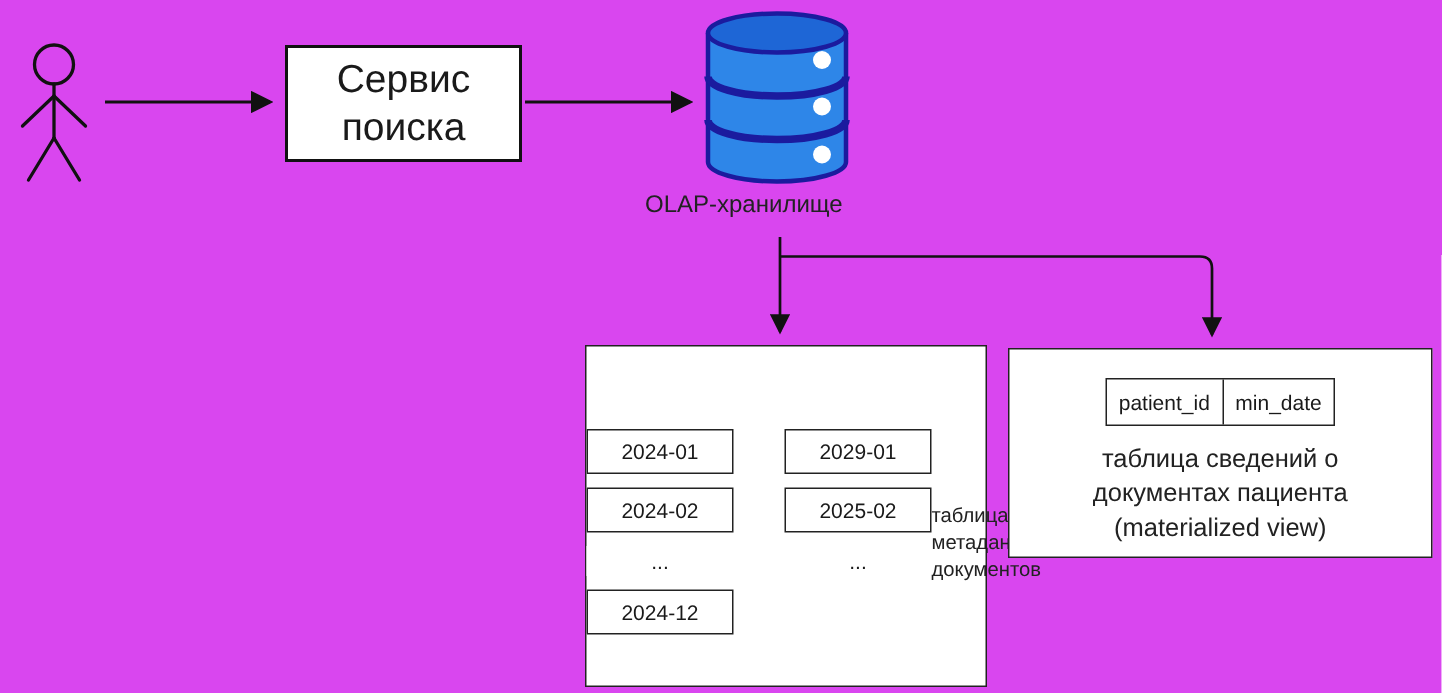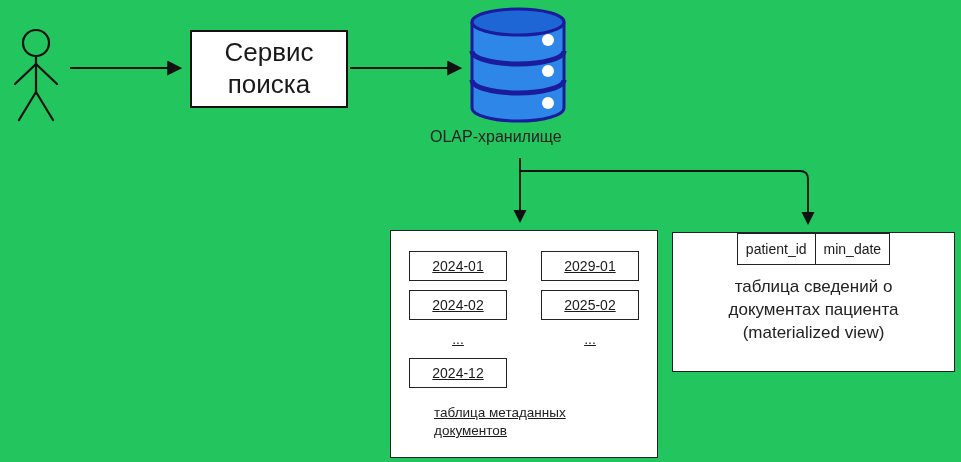--- a/index.html
+++ b/index.html
@@ -1,19 +1,19 @@
 <!DOCTYPE html>
 <html><head>
 <meta charset="utf-8">
 <style>
   html,body{margin:0;padding:0;background:#ffffff;}
   .stage{
     position:relative;
     width:961px;height:462px;
-    background:#22c55e;
+    background:#d946ef;
     font-family:"Liberation Sans", sans-serif;
     color:#1a1a1a;
     overflow:hidden;
   }
   .overlay{position:absolute;left:0;top:0;width:961px;height:462px;}
 
   .service-box{
     position:absolute;left:190px;top:30px;width:158px;height:78px;
     border:2px solid #111;background:#fff;
     display:flex;align-items:center;justify-content:center;text-align:center;
@@ -21,43 +21,43 @@
     padding:0 22px;
   }
   .olap-label{
     position:absolute;left:430px;top:128px;width:180px;
     font-size:16px;color:#222;
   }
 
   .meta-box{
     position:absolute;left:390px;top:230px;width:268px;height:228px;
     border:1.5px solid #222;background:#fff;box-sizing:border-box;
-    display:flex;flex-direction:column;align-items:center;
+    display:flex;flex-direction:row;align-items:center;
     padding-top:20px;
-    text-decoration:underline;
   }
   .meta-grid{
     display:grid;grid-template-columns:98px 98px;
     column-gap:34px;row-gap:9px;justify-items:stretch;
   }
   .meta-cell{
     height:30px;border:1.5px solid #222;box-sizing:border-box;
     display:flex;align-items:center;justify-content:center;
     font-size:14px;background:#fff;
   }
   .meta-cell.dots{border:none;height:20px;}
   .meta-caption{
     margin-top:16px;width:180px;text-align:left;
     font-size:13.5px;line-height:1.35;color:#222;
   }
 
   .patient-box{
     position:absolute;left:672px;top:232px;width:283px;height:140px;
     border:1.5px solid #222;background:#fff;box-sizing:border-box;
     display:flex;flex-direction:column;align-items:center;
+    padding-top:19px;
   }
   .patient-row{
     display:flex;border:1.5px solid #222;background:#fff;
   }
   .patient-cell{
     padding:7px 8px;font-size:14px;display:flex;align-items:center;justify-content:center;
   }
   .patient-cell + .patient-cell{border-left:1.5px solid #222;}
   .patient-caption{
     margin-top:11px;width:190px;text-align:center;

